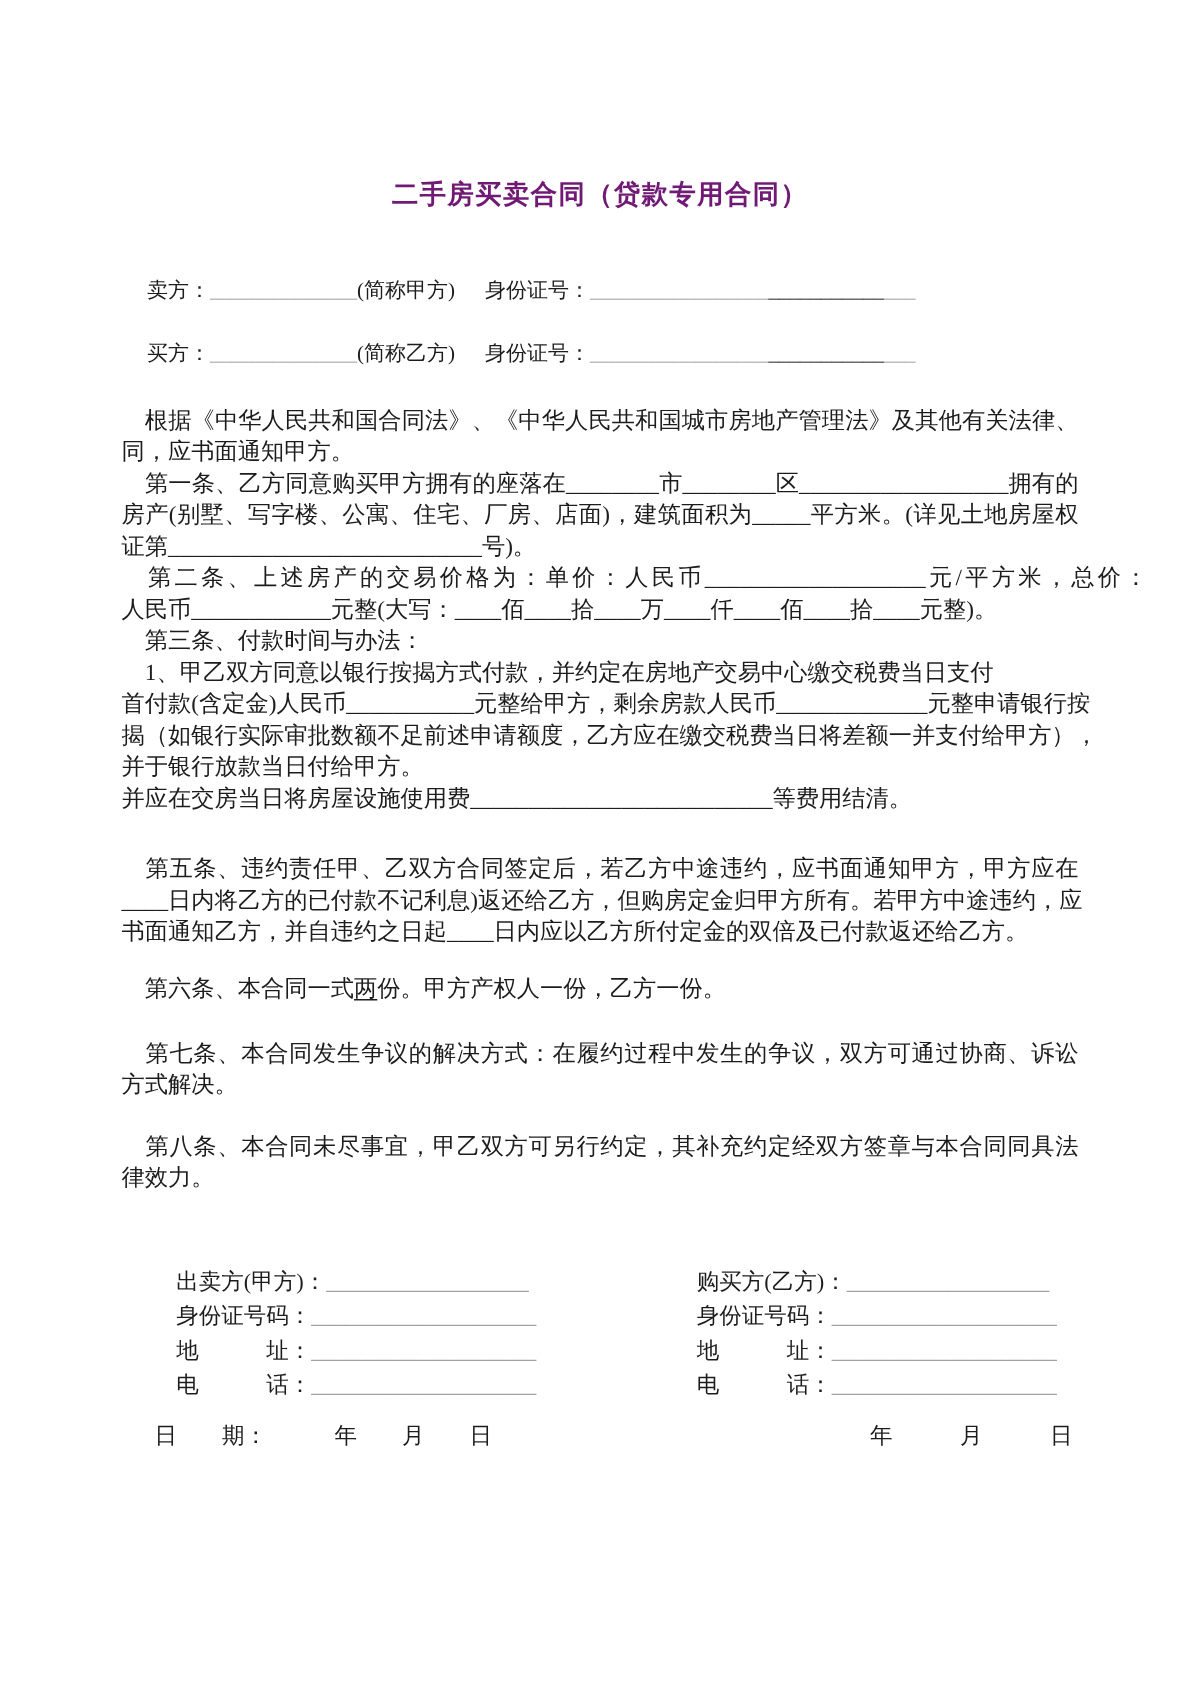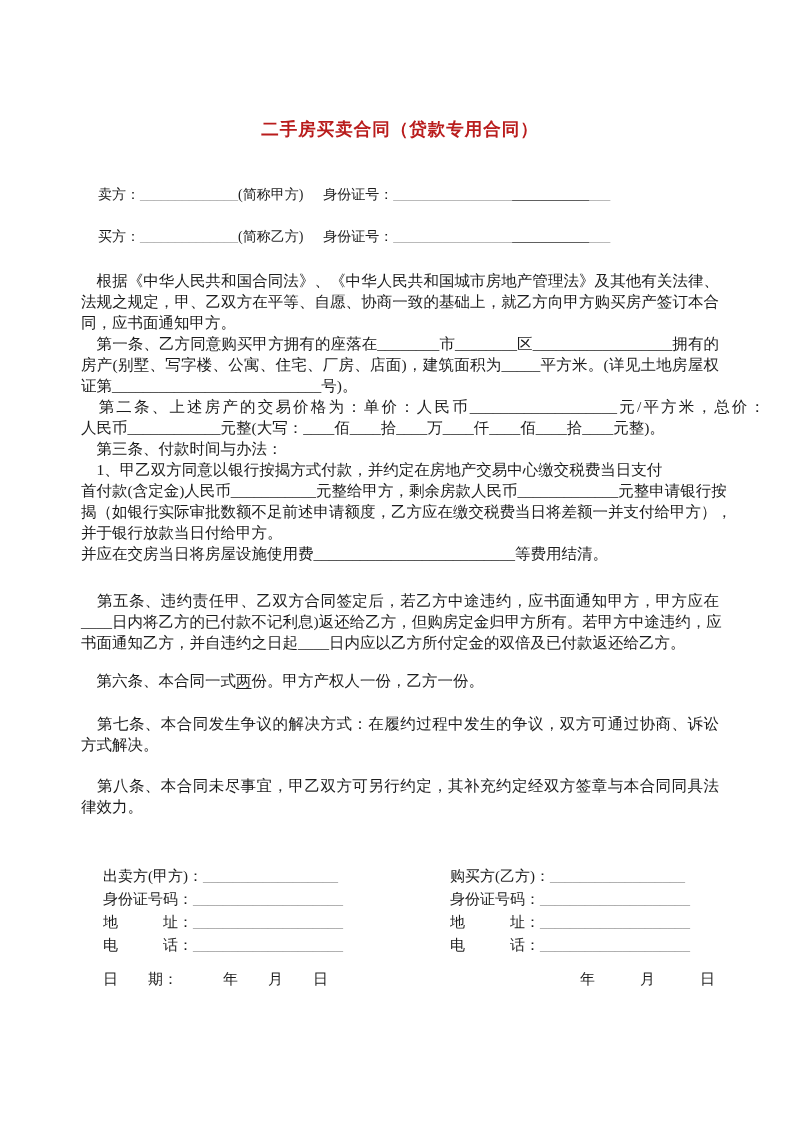--- a/index.html
+++ b/index.html
@@ -6,21 +6,21 @@
   body{
     width:800px;min-height:1132px;
     font-family:"Liberation Serif","DejaVu Serif",serif;
     color:#1c1c1c;
     -webkit-font-smoothing:antialiased;
   }
   .page{width:800px;min-height:1132px;background:#fff;box-sizing:border-box;
         padding:118px 81px 40px 81px;overflow:hidden;}
   .title{
     font-size:17.5px;font-weight:bold;text-align:center;
-    letter-spacing:1px;line-height:22px;color:#b91c1c;
+    letter-spacing:1px;line-height:22px;color:#701a75;
     white-space:nowrap;
   }
   .party{
     margin-top:44px;padding-left:17px;
     font-size:14px;line-height:21px;white-space:nowrap;
   }
   .party + .party{margin-top:21px;}
   .party .alias{margin-right:20px;}
   .blank{color:#a6a6a6;letter-spacing:0;}
   .blank-dark{color:#2b2b2b;}
@@ -34,21 +34,21 @@
     width:638px;
   }
   .w684{width:684px;}
   .mt17{margin-top:17px;}
   .mt20{margin-top:20px;}
   .mt22{margin-top:22px;}
   .mt26{margin-top:26px;}
   .u-char{text-decoration:underline;text-underline-offset:2px;}
   .sig{
     margin-top:48px;display:flex;flex-direction:row;
-    font-size:15px;line-height:23px;
+    font-size:15px;line-height:23px;justify-content:center;
   }
   .sig-col{white-space:nowrap;}
   .sig-col.left{width:347px;padding-left:22px;box-sizing:border-box;}
   .sig-col.right{padding-left:22px;}
   .sig-row{white-space:nowrap;}
   .sig-row .blank{color:#9a9a9a;}
   .daterow{
     margin-top:12px;display:flex;justify-content:space-between;
     font-size:15px;line-height:21px;
   }
@@ -65,21 +65,20 @@
   <div class="party">
     <span>卖方：</span><span class="blank">______________</span><span class="alias">(简称甲方)</span><span>身份证号：</span><span class="blank">_________________</span><span class="blank blank-dark">___________</span><span class="blank">___</span>
   </div>
 
   <div class="party">
     <span>买方：</span><span class="blank">______________</span><span class="alias">(简称乙方)</span><span>身份证号：</span><span class="blank">_________________</span><span class="blank blank-dark">___________</span><span class="blank">___</span>
   </div>
 
   <div class="bodytext">
     <div class="ln fill">　根据《中华人民共和国合同法》、《中华人民共和国城市房地产管理法》及其他有关法律、</div>
-    <div class="ln fill">法规之规定，甲、乙双方在平等、自愿、协商一致的基础上，就乙方向甲方购买房产签订本合</div>
     <div class="ln">同，应书面通知甲方。</div>
     <div class="ln fill">　第一条、乙方同意购买甲方拥有的座落在________市________区__________________拥有的</div>
     <div class="ln fill">房产(别墅、写字楼、公寓、住宅、厂房、店面)，建筑面积为_____平方米。(详见土地房屋权</div>
     <div class="ln">证第___________________________号)。</div>
     <div class="ln fill w684">　第二条、上述房产的交易价格为：单价：人民币___________________元/平方米，总价：</div>
     <div class="ln">人民币____________元整(大写：____佰____拾____万____仟____佰____拾____元整)。</div>
     <div class="ln">　第三条、付款时间与办法：</div>
     <div class="ln">　1、甲乙双方同意以银行按揭方式付款，并约定在房地产交易中心缴交税费当日支付</div>
     <div class="ln fill">首付款(含定金)人民币___________元整给甲方，剩余房款人民币_____________元整申请银行按</div>
     <div class="ln fill">揭（如银行实际审批数额不足前述申请额度，乙方应在缴交税费当日将差额一并支付给甲方），</div>

